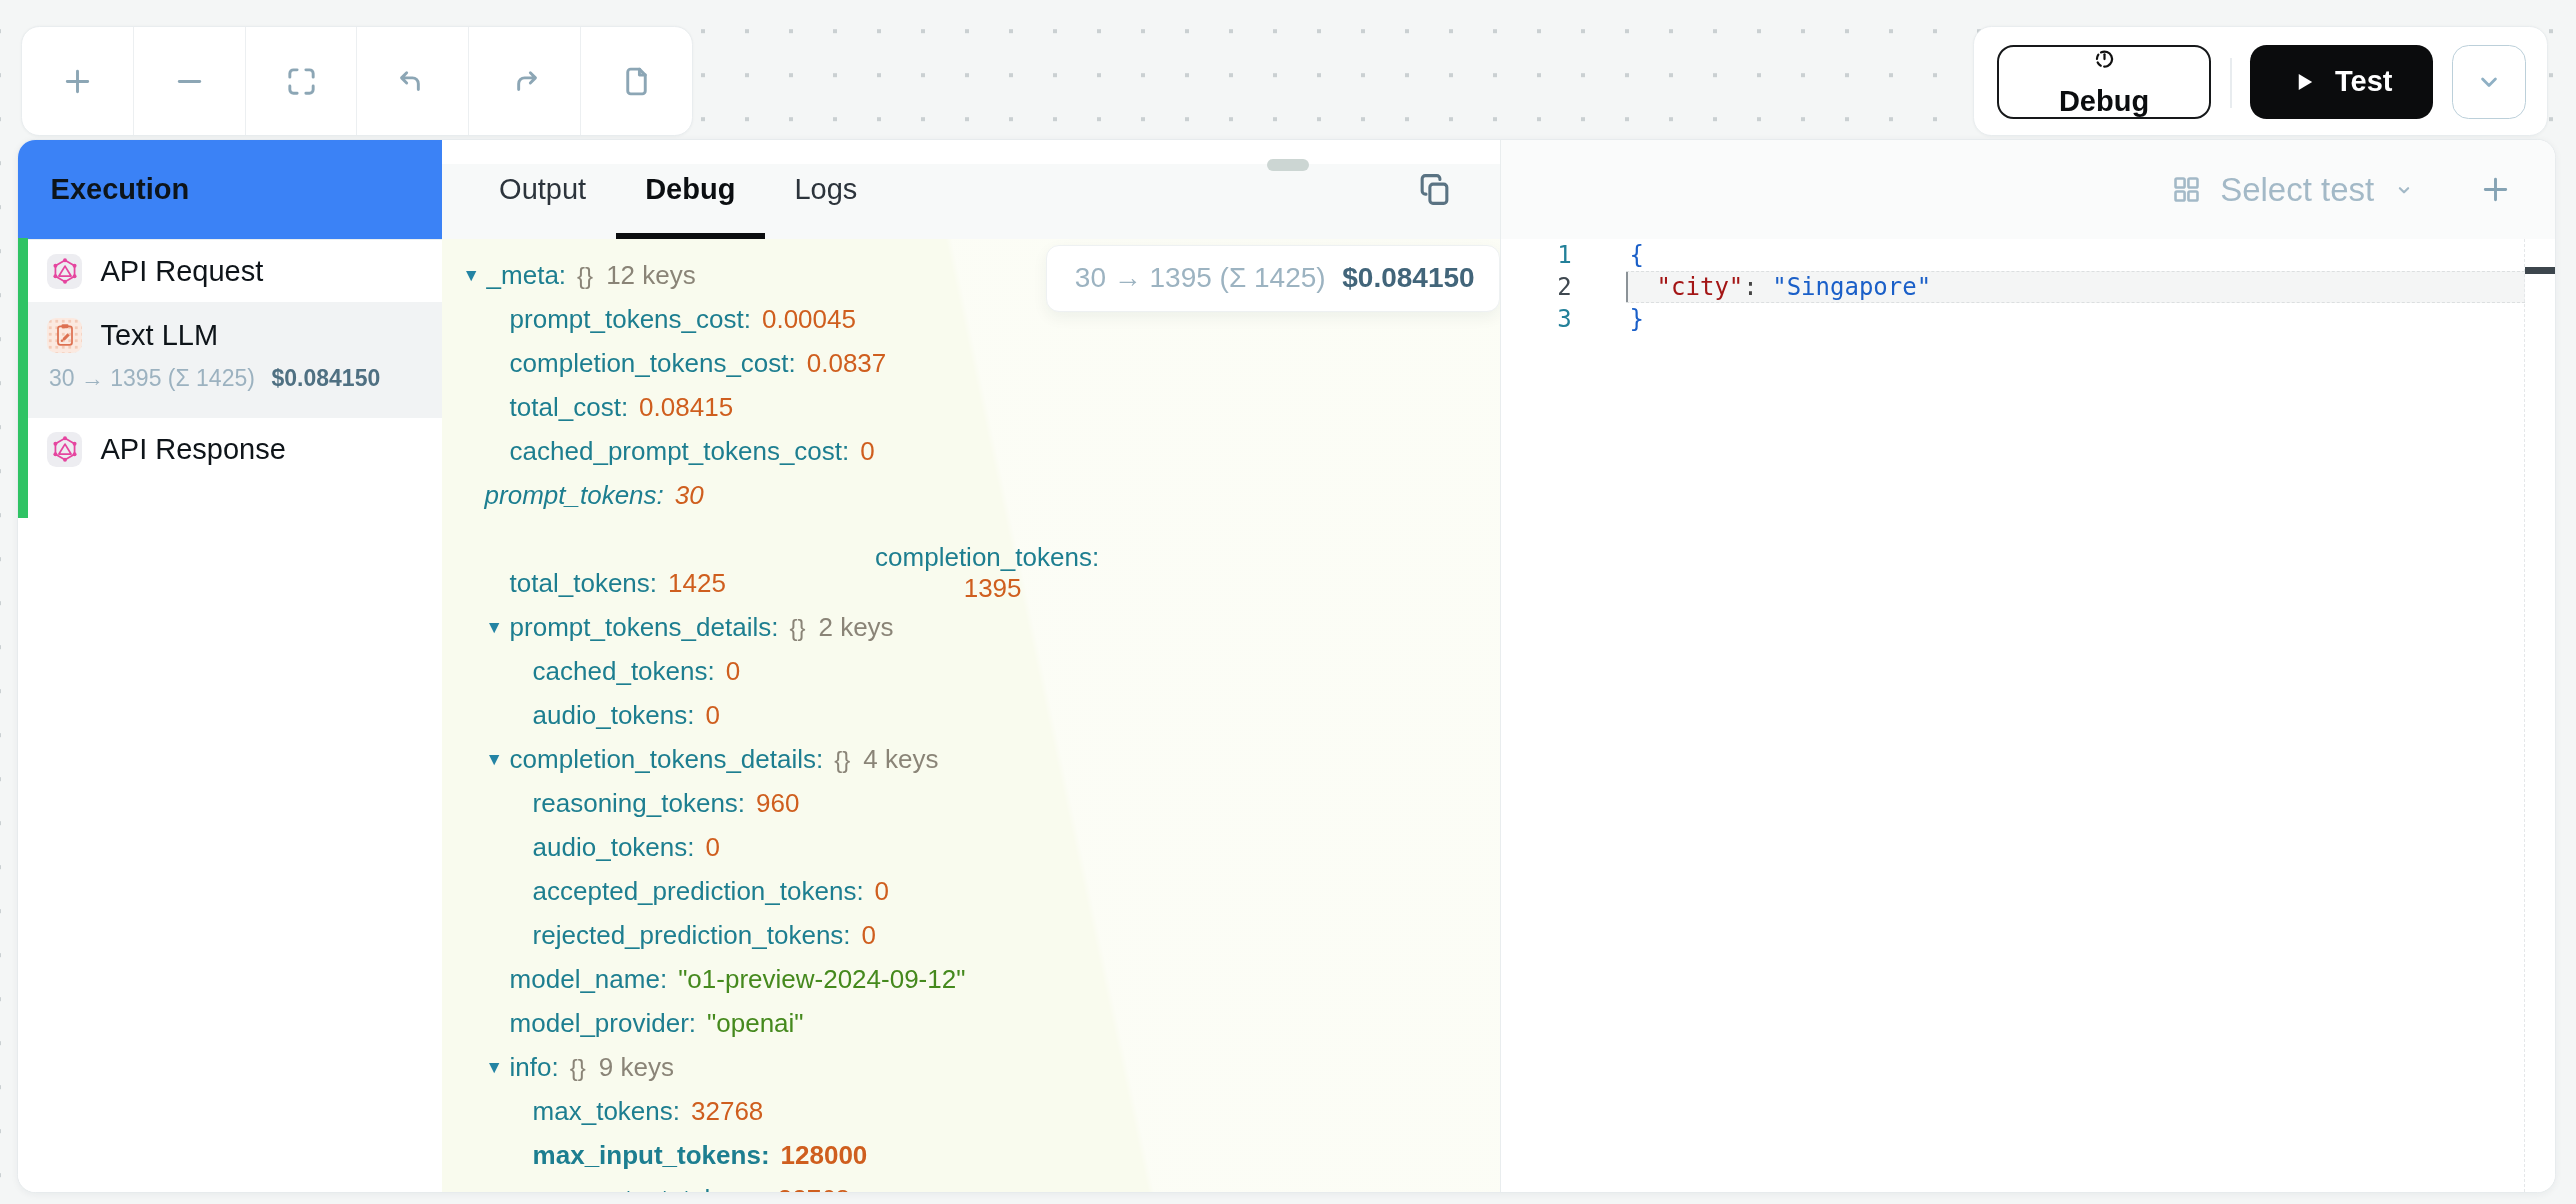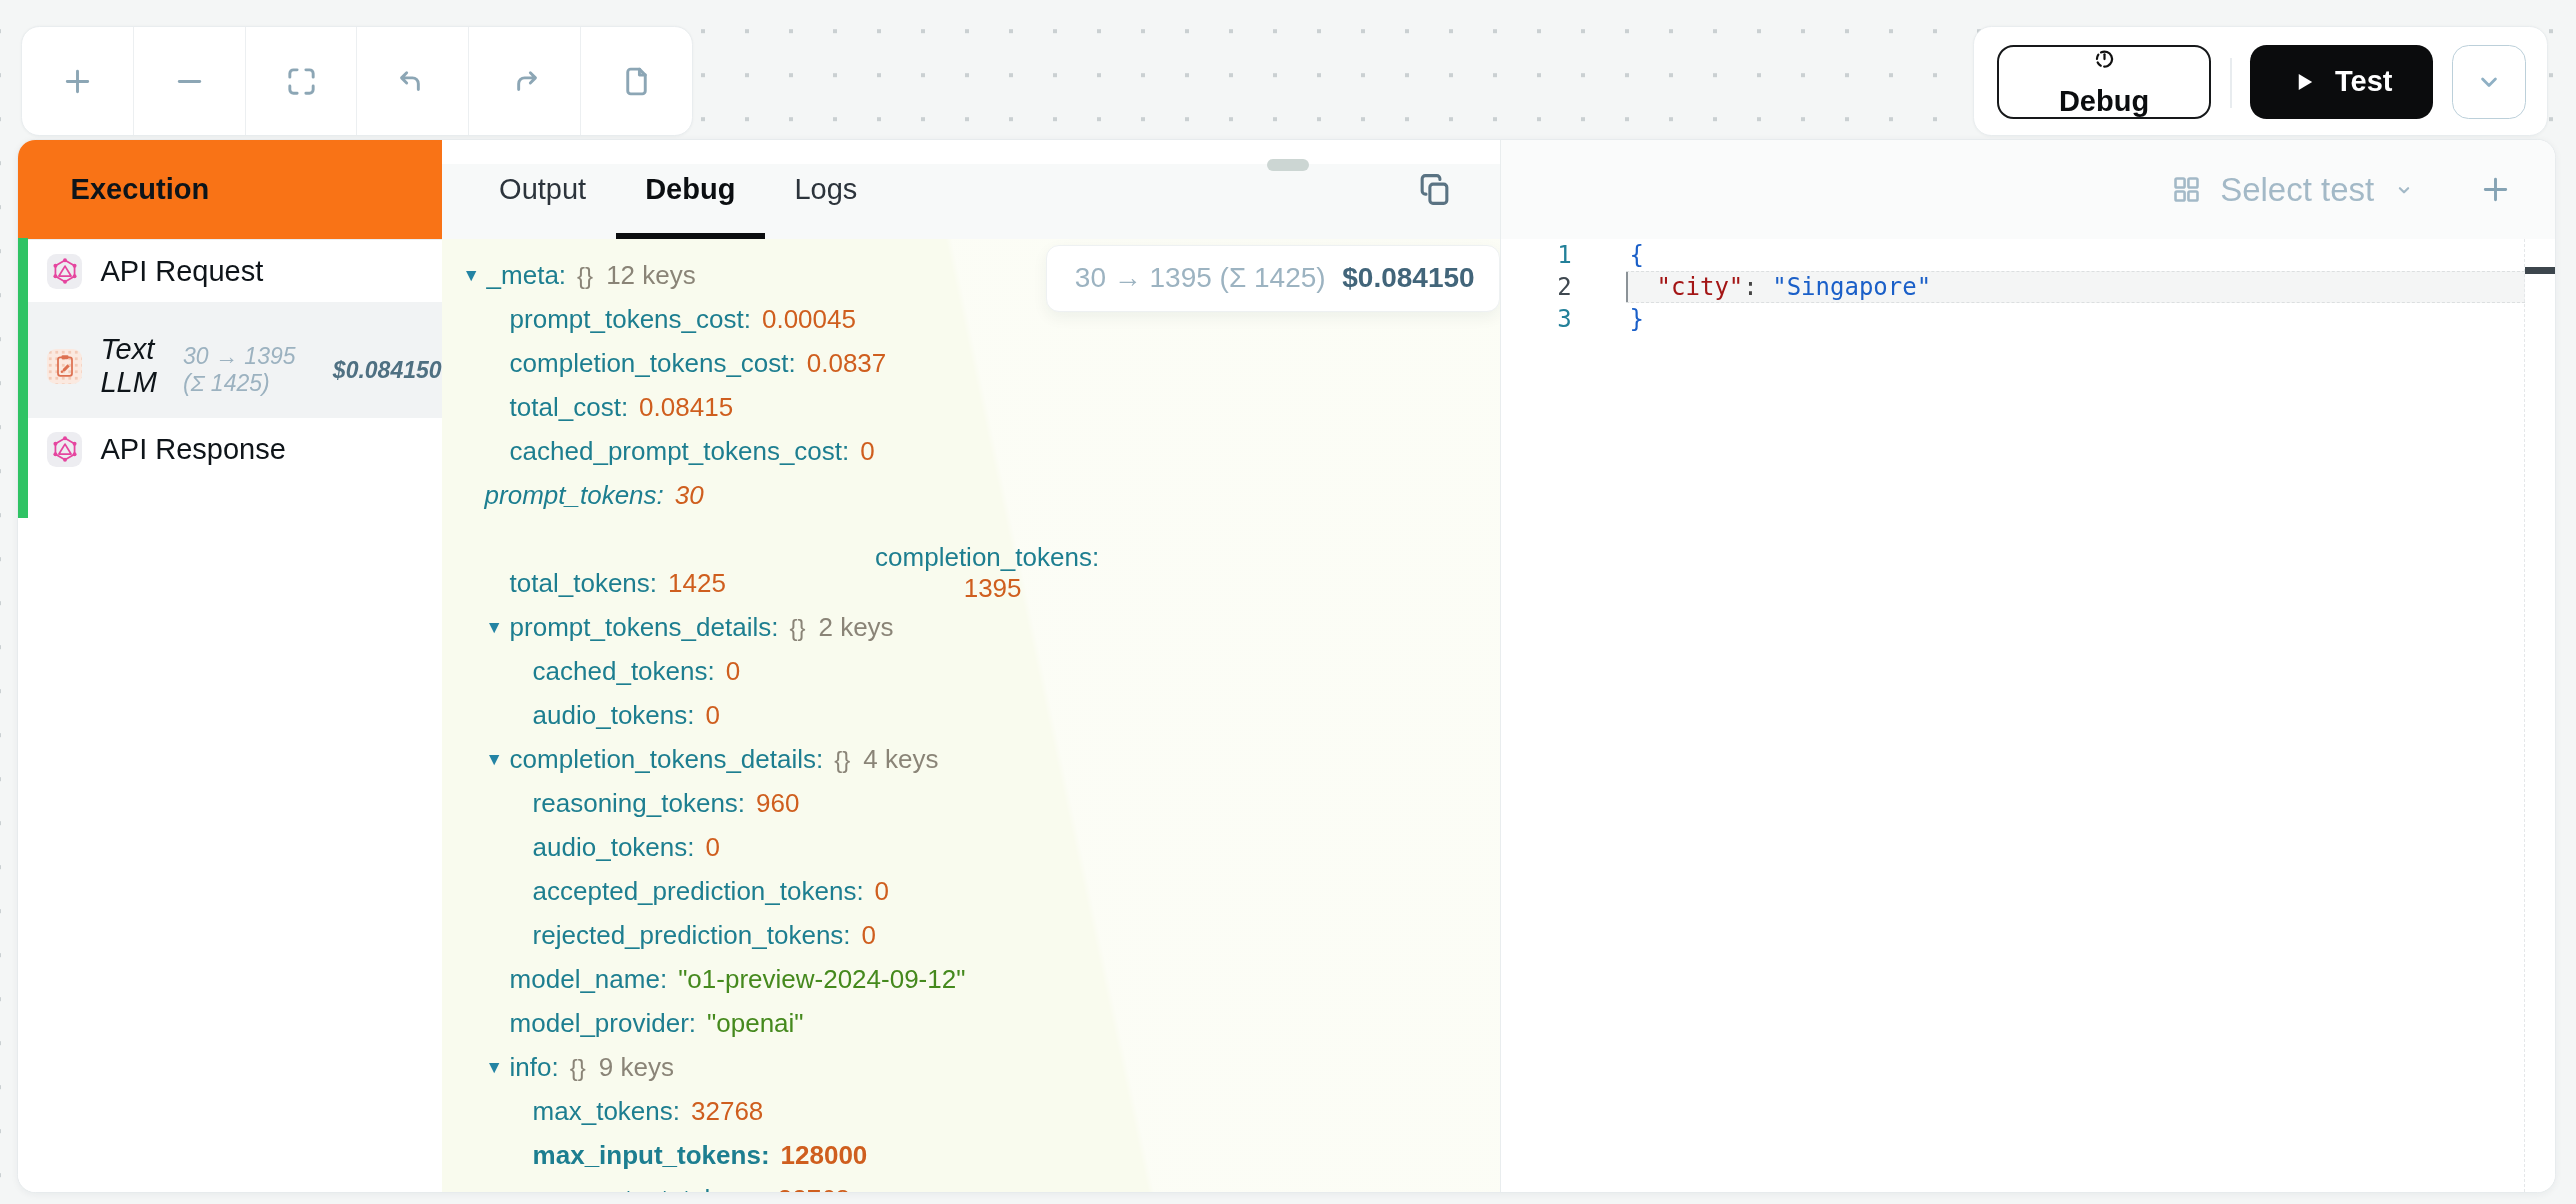--- a/index.html
+++ b/index.html
@@ -42,25 +42,25 @@
   
   .drag-pill{position:absolute;left:1267px;top:159px;width:42px;height:12px;border-radius:6.5px;
     background:#ccd6d3;z-index:6;cursor:grab;}
 
   
   .panel-group{position:absolute;left:16.6px;top:139px;width:2537px;height:1052px;background:#fff;
     border:0.9px solid #e7ebed;border-radius:18.4px;overflow:hidden;box-shadow:0 1.8px 7.4px rgba(20,40,50,.05);}
 
   
   .sidebar{position:absolute;left:0;top:0;width:424px;height:100%;background:#fff;border-right:0.9px solid #e9edee;}
-  .sidebar-header{height:99px;border-bottom:0.9px solid #eaeef0;display:flex;align-items:center;padding-left:53px;
-    font-size:29px;font-weight:700;color:#0d141a;background:#f97316;}
+  .sidebar-header{height:99px;border-bottom:0.9px solid #eaeef0;display:flex;align-items:center;padding-left:33px;
+    font-size:29px;font-weight:700;color:#0d141a;background:#3b82f6;}
   .green-bar{position:absolute;left:0;top:98px;width:10px;height:280px;background:#2fc364;z-index:3;}
   .exec-item{position:relative;display:flex;align-items:center;gap:18.4px;padding-left:29.5px;height:62px;cursor:pointer;}
-  .exec-item.selected{background:#f1f3f4;height:105px;align-items:center;padding-top:11px;flex-direction:row;gap:0;font-style:italic;}
+  .exec-item.selected{background:#f1f3f4;height:105px;align-items:flex-start;padding-top:11px;flex-direction:column;gap:0;}
   .exec-item.selected .exec-main{display:flex;align-items:center;gap:18.4px;height:41px;margin-top:1.8px;}
   .exec-main{display:flex;align-items:center;gap:18.4px;}
   .node-chip{width:35px;height:35px;border-radius:9.2px;display:flex;align-items:center;justify-content:center;flex:0 0 auto;}
   .chip-api{background:#ededf1;color:#e5459f;}
   .chip-llm{background:#fbe9e0;color:#dd7050;
     background-image:radial-gradient(#f3cab7 1.4px, transparent 1.5px);background-size:6.5px 6.5px;}
   .node-chip svg{width:28px;height:28px;stroke-width:1.5;}
   .exec-label{font-size:29px;font-weight:500;color:#0e1419;}
   .exec-sub{margin-top:9.2px;padding-left:1.8px;display:flex;align-items:center;gap:16.6px;font-size:23px;}
   .exec-sub .tok{color:#9cb2c0;}

